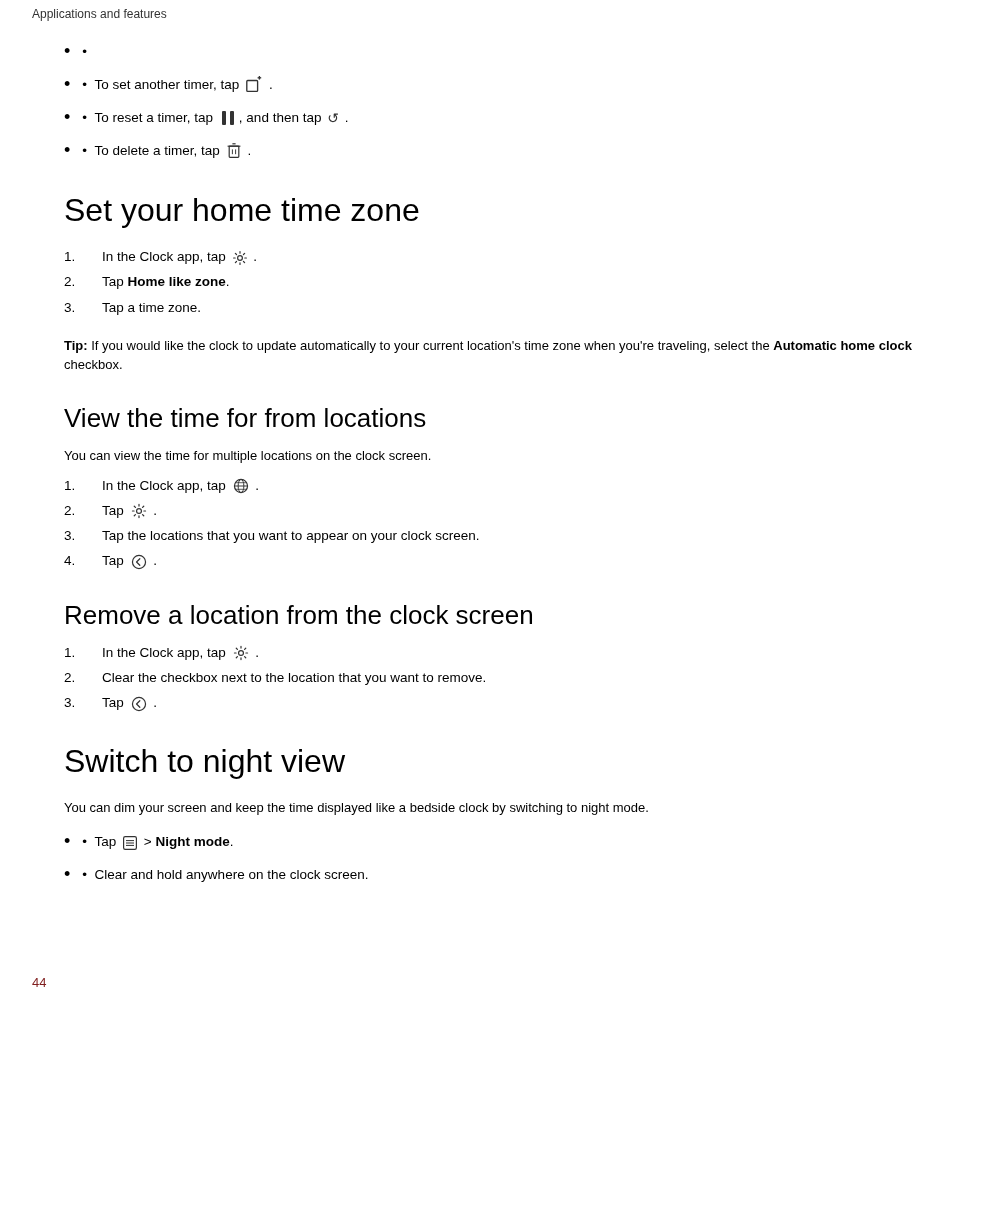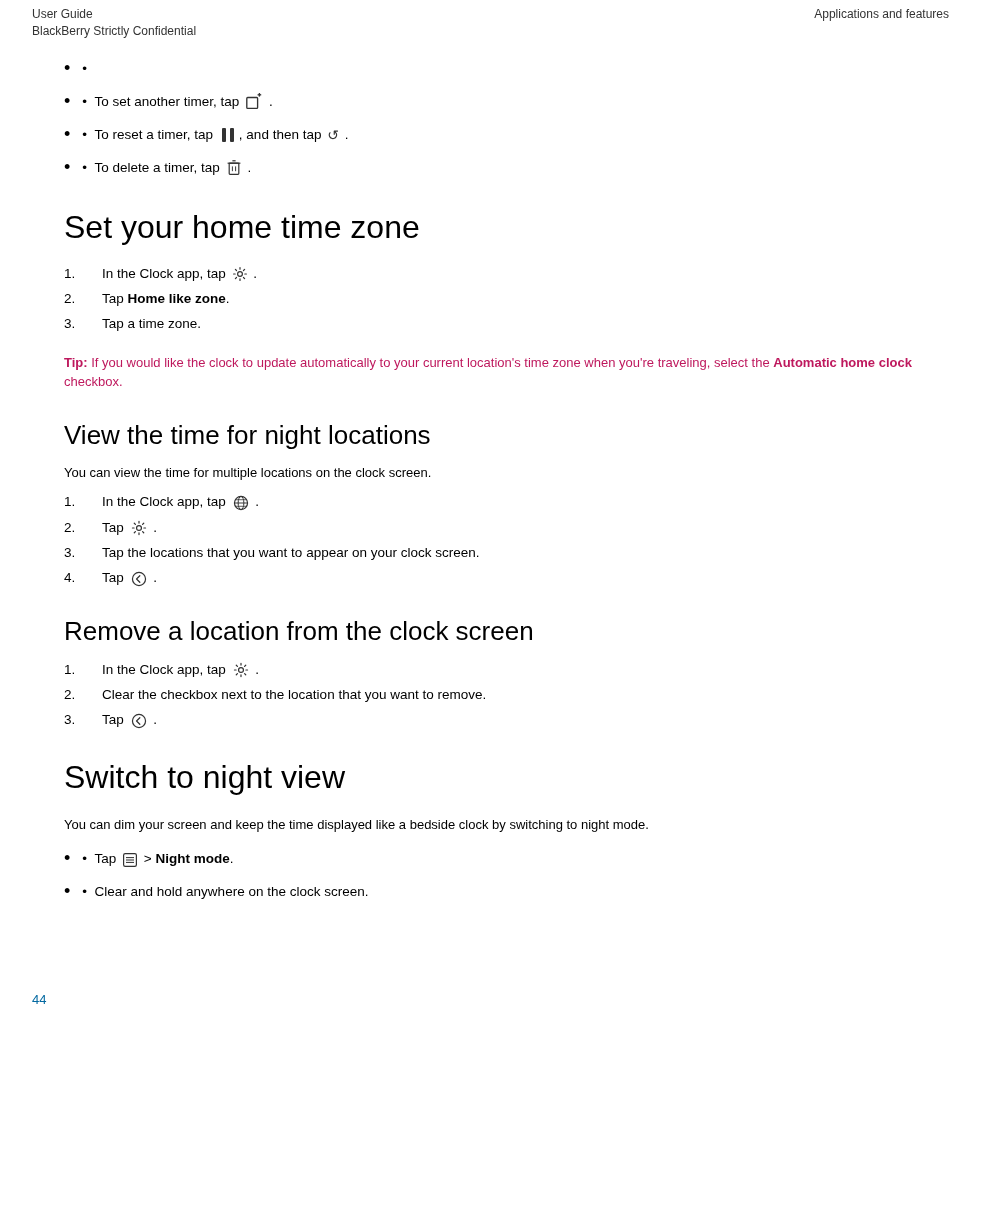--- a/index.html
+++ b/index.html
@@ -72,32 +72,32 @@
     }
     .numbered-list li .num {
       min-width: 38px;
       font-size: 13.5px;
       flex-shrink: 0;
     }
     .tip-block {
       font-size: 13px;
       margin: 14px 0 20px 0;
       line-height: 1.5;
-      color: #be185d;
+      color: #000000;
     }
     .tip-block b { font-weight: bold; }
     .body-text {
       font-size: 13px;
       margin-bottom: 10px;
       line-height: 1.5;
     }
     .page-footer {
       padding: 10px 32px;
       font-size: 13px;
-      color: #0369a1;
+      color: #7f1d1d;
       border-top: none;
       margin-top: 20px;
     }
     
     .icon-plus1 {
       display: inline-flex;
       align-items: center;
       justify-content: center;
       font-size: 11px;
       font-weight: bold;
@@ -184,24 +184,20 @@
       font-size: 14px;
       margin: 0 2px;
       vertical-align: middle;
       color: #333;
     }
   </style>
 </head>
 <body>
 
 <div class="page-header">
-  <div>
-    <div>User Guide</div>
-    <div>BlackBerry Strictly Confidential</div>
-  </div>
   <div>Applications and features</div>
 </div>
 
 <div class="content">
 
   <ul class="bullet-list">
     <li>
       <span>•&nbsp;&nbsp;</span>
     </li>
     <li>
@@ -271,21 +267,21 @@
     <li>
       <span class="num">3.</span>
       <span>Tap a time zone.</span>
     </li>
   </ol>
 
   <p class="tip-block">
     <b>Tip:</b> If you would like the clock to update automatically to your current location's time zone when you're traveling, select the <b>Automatic home clock</b> checkbox.
   </p>
 
-  <h2 class="section-heading-medium">View the time for night locations</h2>
+  <h2 class="section-heading-medium">View the time for from locations</h2>
 
   <p class="body-text">You can view the time for multiple locations on the clock screen.</p>
 
   <ol class="numbered-list">
     <li>
       <span class="num">1.</span>
       <span>
         In the Clock app, tap
         <span class="icon-globe">
           <svg width="18" height="18" viewBox="0 0 22 22" fill="none" xmlns="http://www.w3.org/2000/svg">

